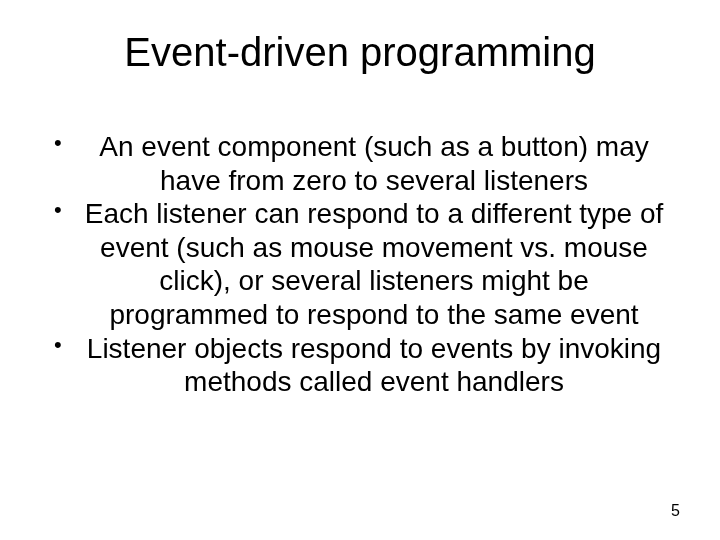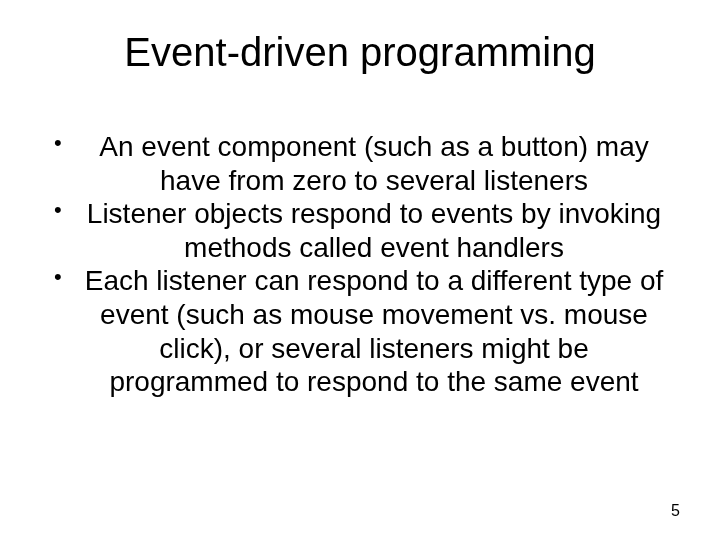--- a/index.html
+++ b/index.html
@@ -56,18 +56,18 @@
     }
   </style>
 </head>
 <body>
 
 <div class="slide">
   <h1 class="title">Event-driven programming</h1>
   <div class="content">
     <ul>
       <li>An event component (such as a button) may have from zero to several listeners</li>
+      <li>Each listener can respond to a different type of event (such as mouse movement vs. mouse click), or several listeners might be programmed to respond to the same event</li>
       <li>Listener objects respond to events by invoking methods called event handlers</li>
-      <li>Each listener can respond to a different type of event (such as mouse movement vs. mouse click), or several listeners might be programmed to respond to the same event</li>
     </ul>
   </div>
   <div class="page-number">5</div>
 </div>
 
 </body></html>

